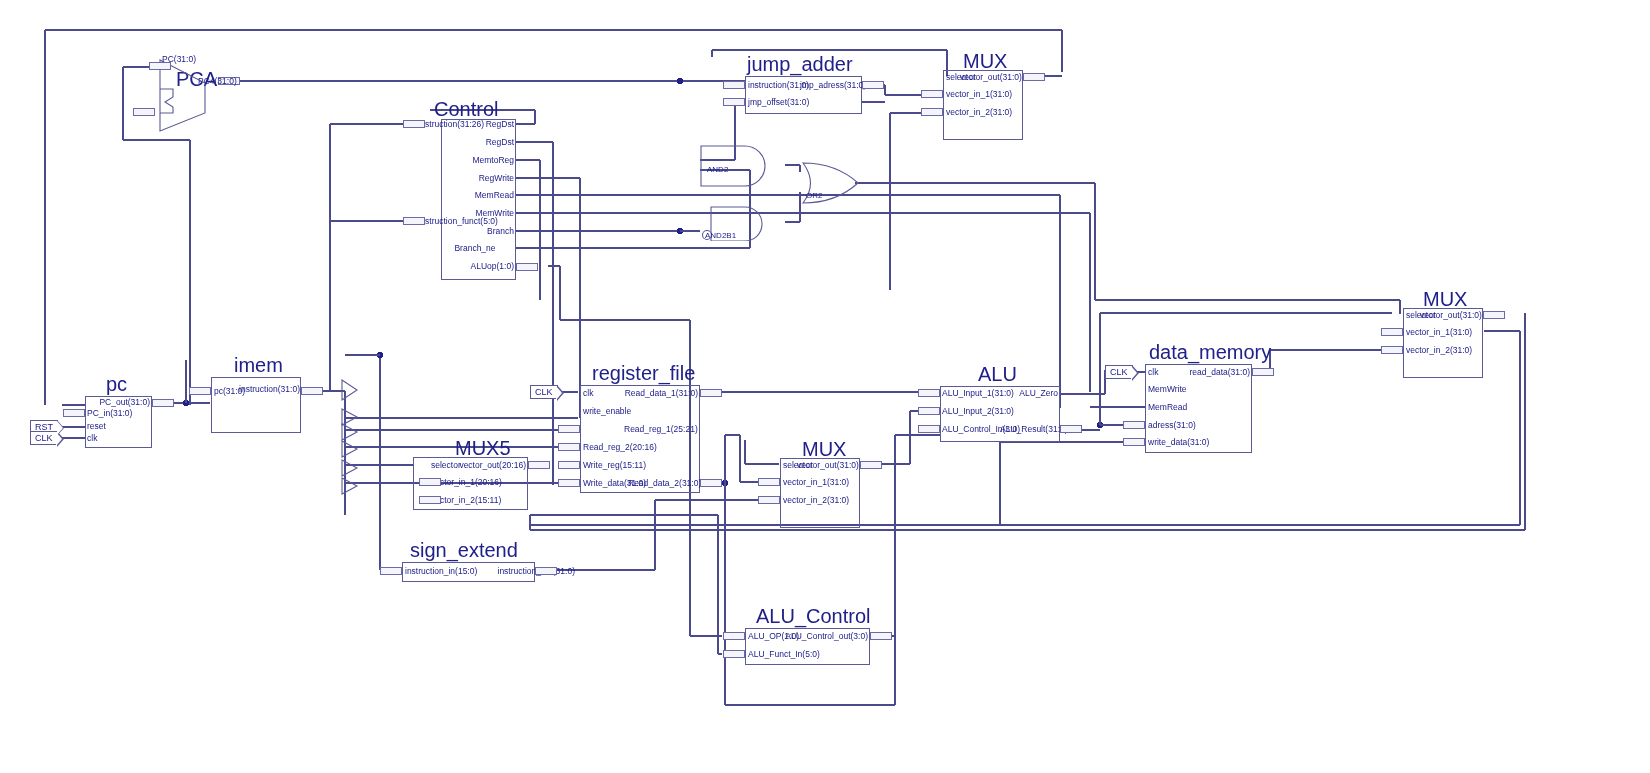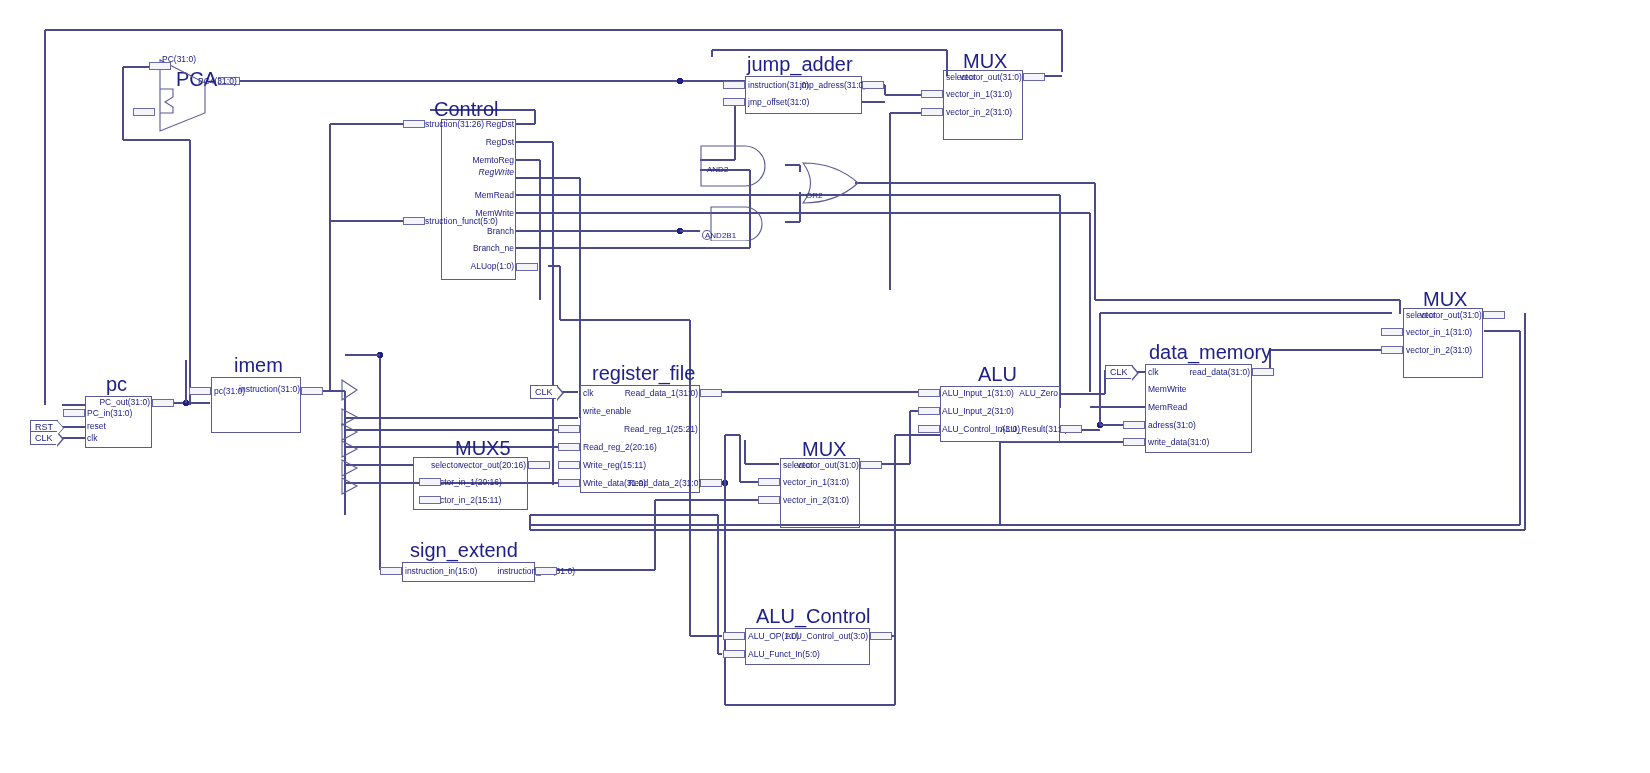--- a/index.html
+++ b/index.html
@@ -231,25 +231,25 @@
   <div class="blkname" style="left:434px;top:98px;">Control</div>
   <div class="blk" style="left:441px;top:119px;width:75px;height:161px;"></div>
   <div class="port" style="left:418px;top:120px;">Instruction(31:26)</div>
   <div class="pstub" style="left:403px;top:120px;width:22px;"></div>
   <div class="port" style="left:418px;top:217px;">Instruction_funct(5:0)</div>
   <div class="pstub" style="left:403px;top:217px;width:22px;"></div>
 
   <div class="port r" style="left:436px;top:120px;width:78px;">RegDst</div>
   <div class="port r" style="left:436px;top:138px;width:78px;">RegDst</div>
   <div class="port r" style="left:436px;top:156px;width:78px;">MemtoReg</div>
-  <div class="port r" style="left:436px;top:168px;width:78px;font-style:italic;">RegWrite</div>
+  <div class="port r" style="left:436px;top:174px;width:78px;">RegWrite</div>
   <div class="port r" style="left:436px;top:191px;width:78px;">MemRead</div>
   <div class="port r" style="left:436px;top:209px;width:78px;">MemWrite</div>
   <div class="port r" style="left:436px;top:227px;width:78px;">Branch</div>
-  <div class="port r" style="left:436px;top:244px;width:78px;">Branch_ne</div>
+  <div class="port r" style="left:436px;top:244px;width:78px;text-align:center;">Branch_ne</div>
   <div class="port r" style="left:436px;top:262px;width:78px;">ALUop(1:0)</div>
   <div class="pstub" style="left:516px;top:263px;width:22px;"></div>
 
   <div class="blkname" style="left:747px;top:53px;">jump_adder</div>
   <div class="blk" style="left:745px;top:76px;width:117px;height:38px;"></div>
   <div class="port" style="left:748px;top:81px;">instruction(31:0)</div>
   <div class="pstub" style="left:723px;top:81px;width:22px;"></div>
   <div class="port r" style="left:800px;top:81px;width:60px;">jmp_adress(31:0)</div>
   <div class="pstub" style="left:862px;top:81px;width:22px;"></div>
   <div class="port" style="left:748px;top:98px;">jmp_offset(31:0)</div>

